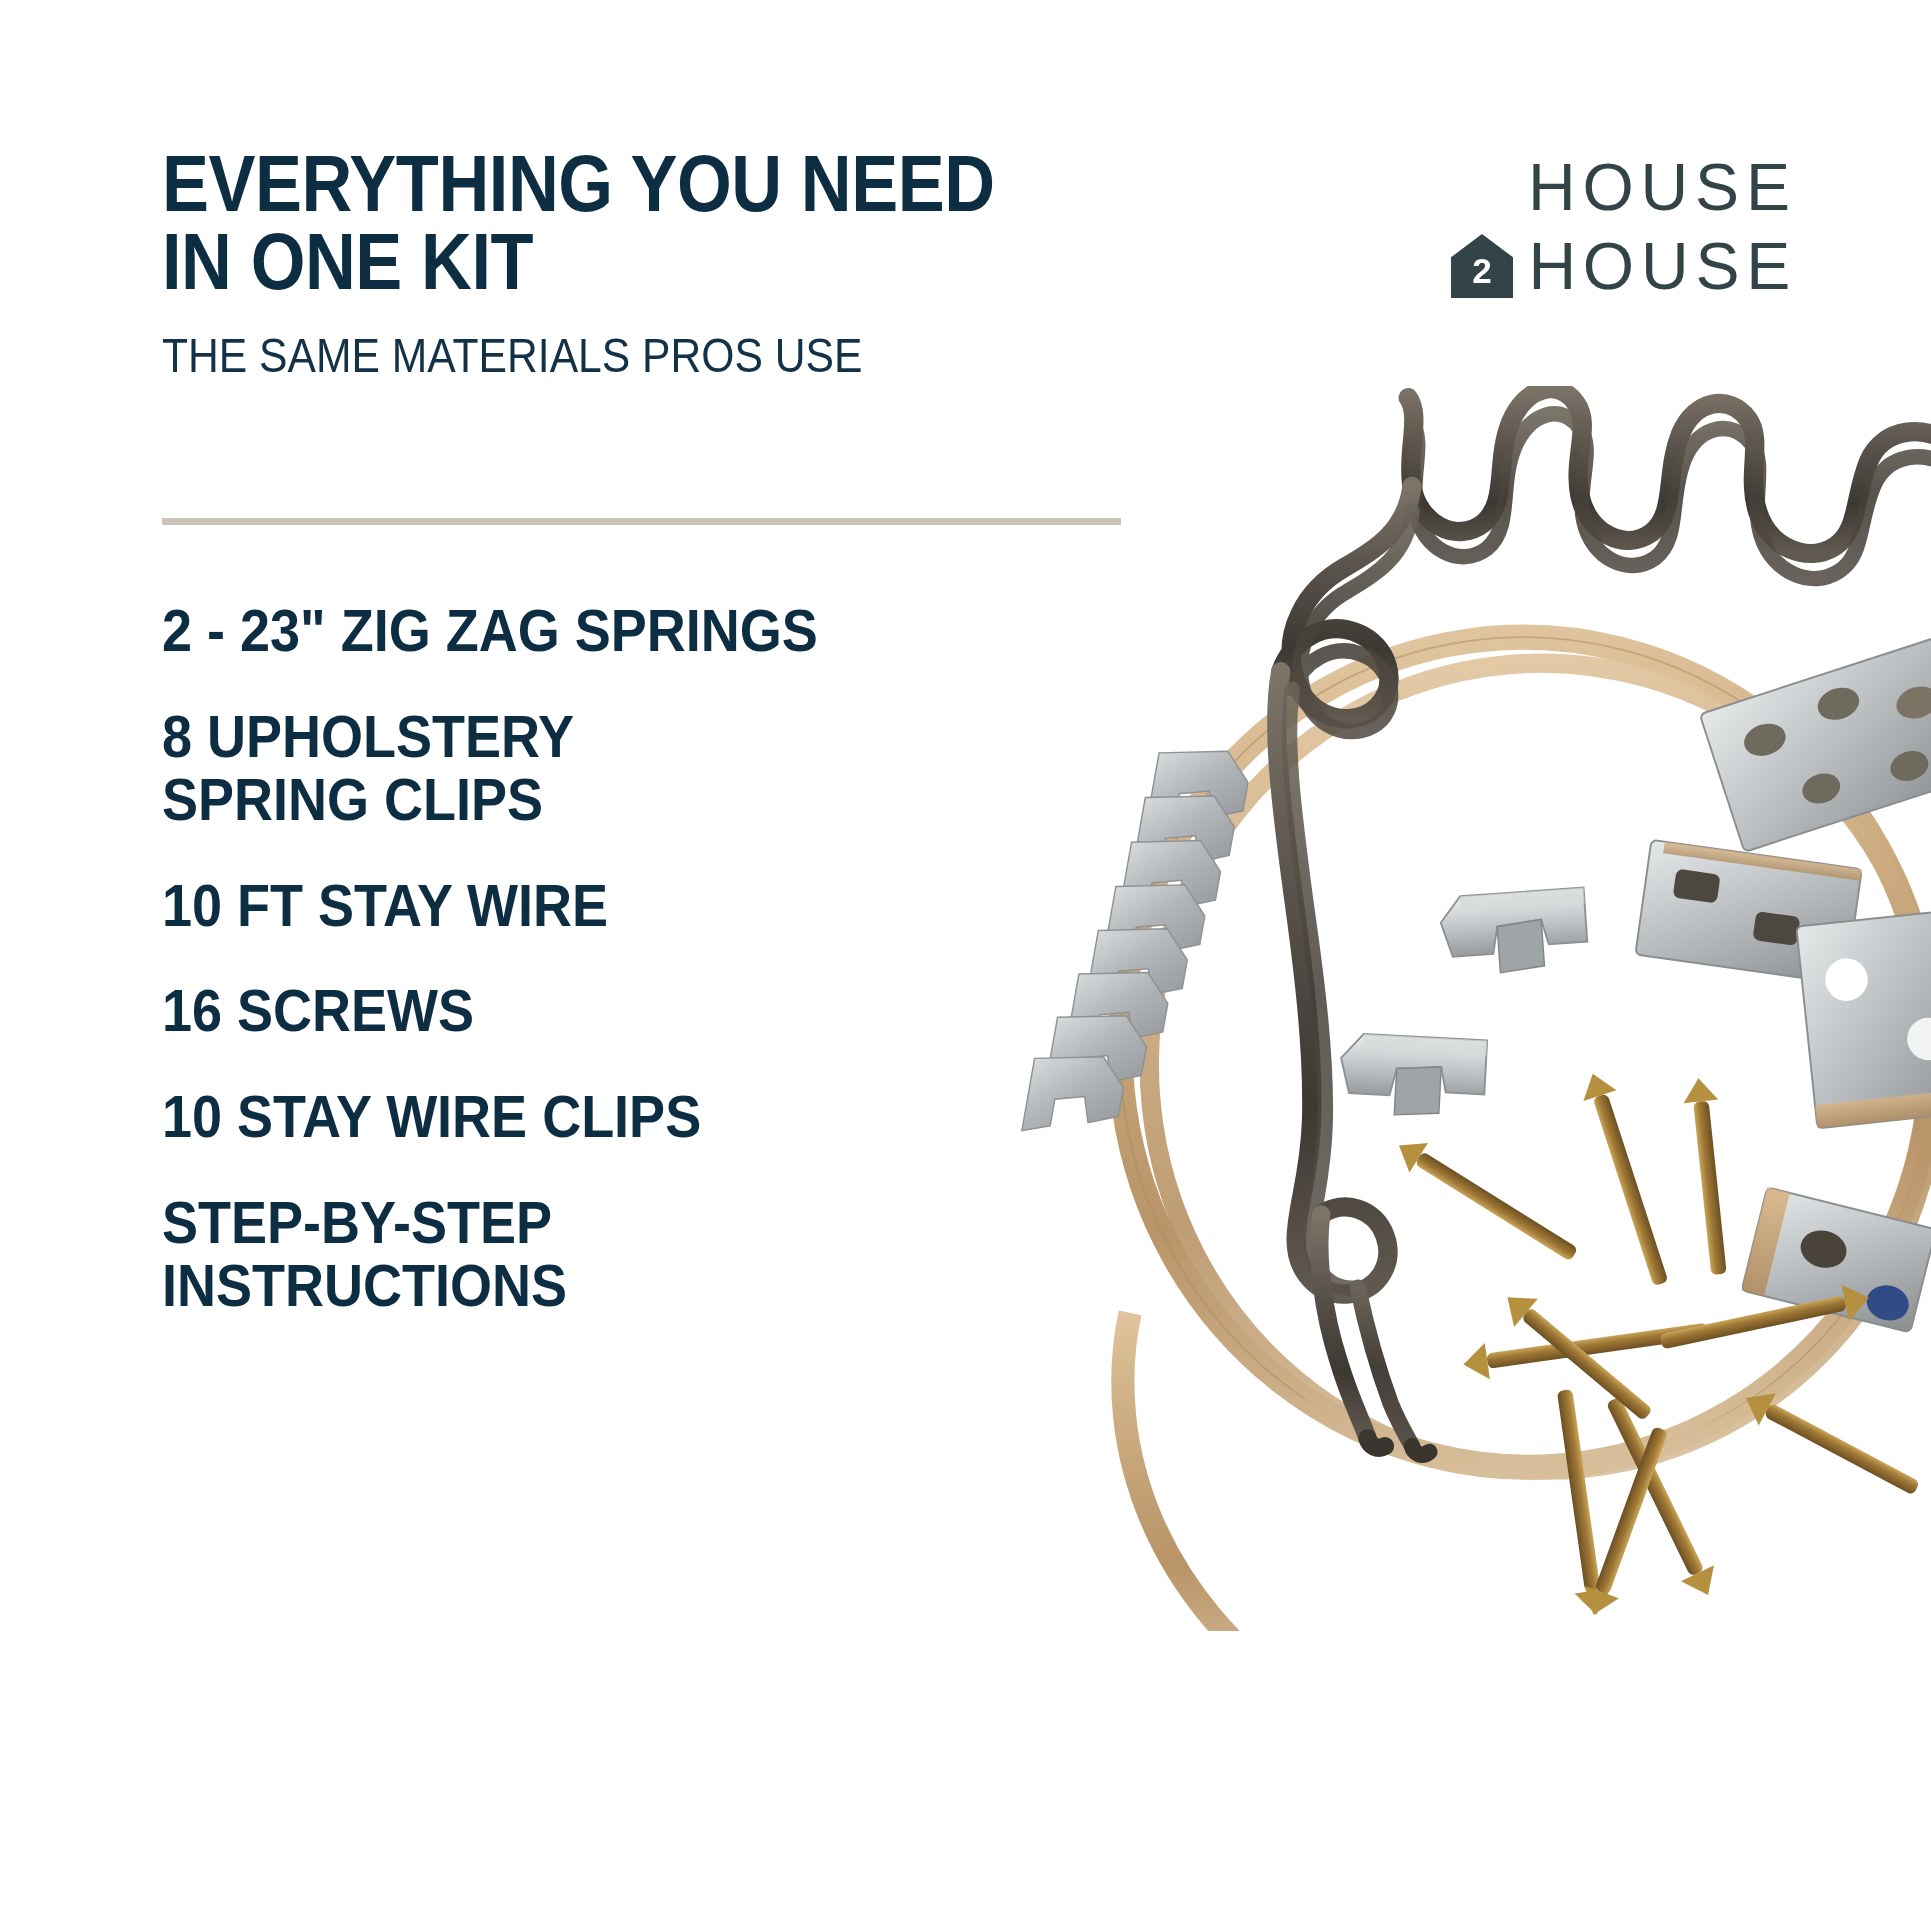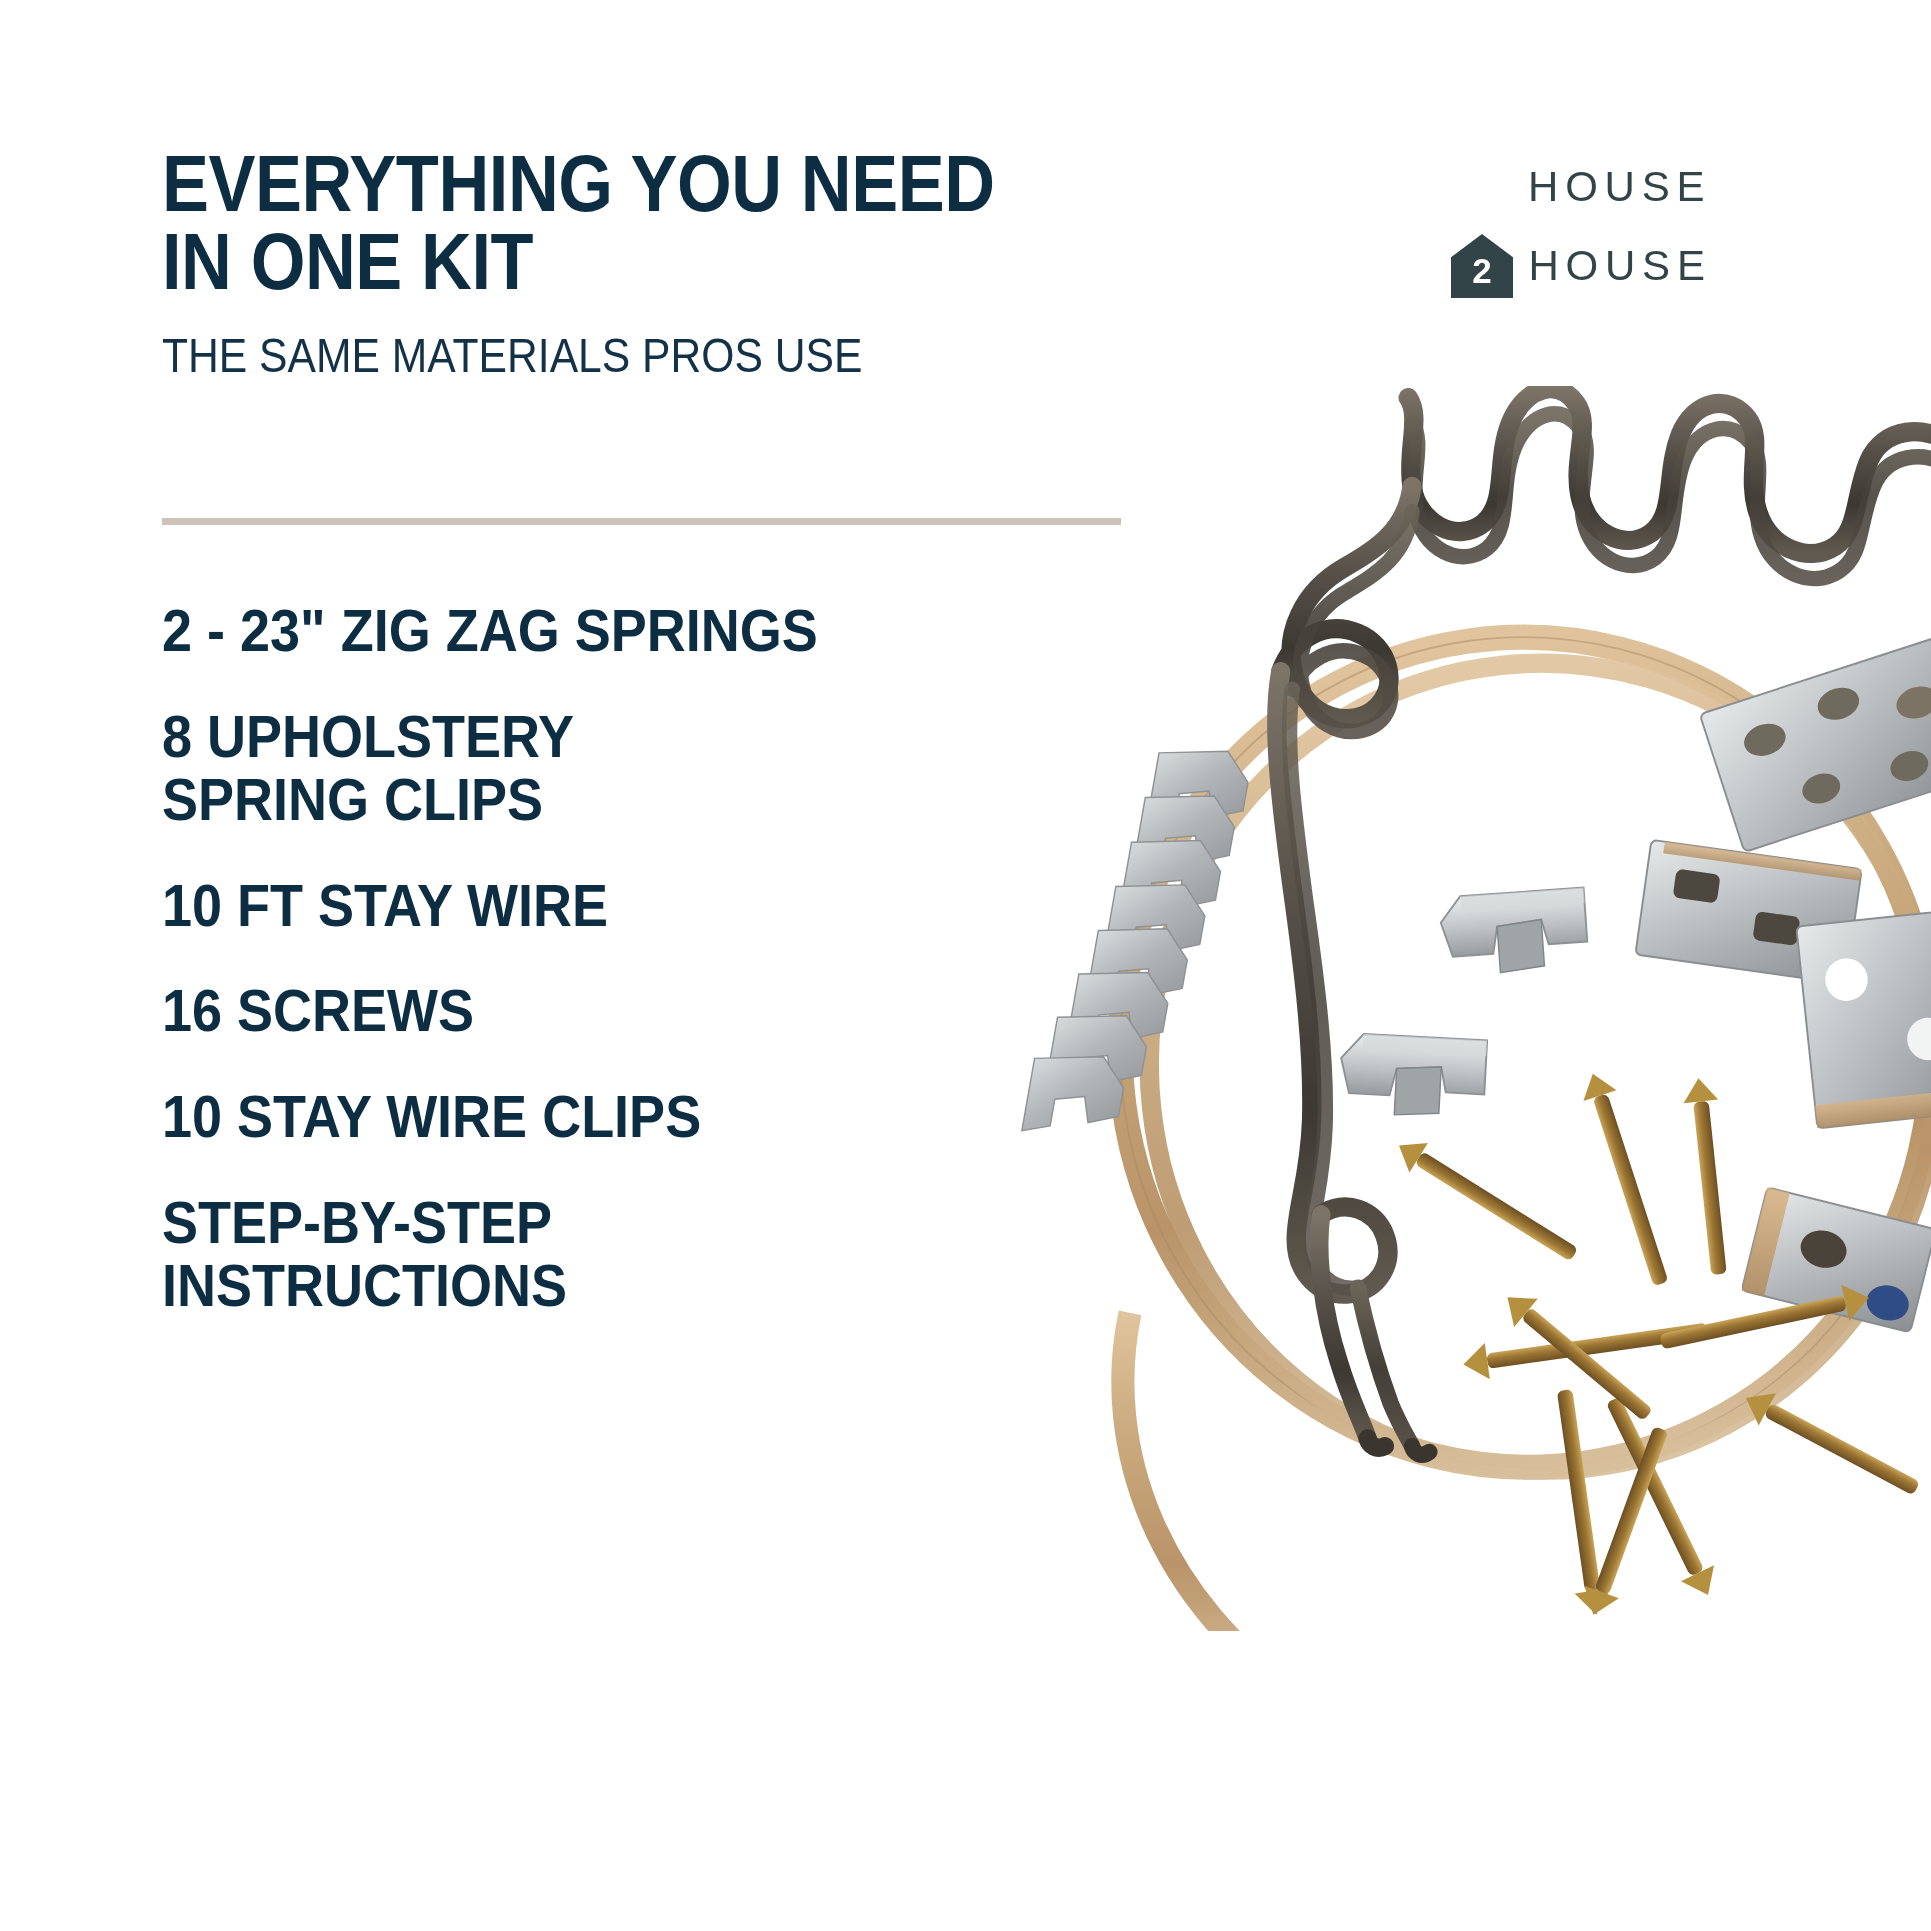--- a/index.html
+++ b/index.html
@@ -90,21 +90,21 @@
     color: #334449;
   }
   .logo-row {
     display: flex;
     align-items: center;
     height: 79px;
   }
   .logo-word {
     font-family: "Liberation Sans", sans-serif;
     font-weight: 300;
-    font-size: 42px;
+    font-size: 66px;
     letter-spacing: 6.8px;
     color: #334449;
     line-height: 1;
   }
   #logo-row-house { padding-left: 77px; }
   #house-mark {
     position: relative;
     width: 62px;
     height: 64px;
     margin-right: 15.4px;

